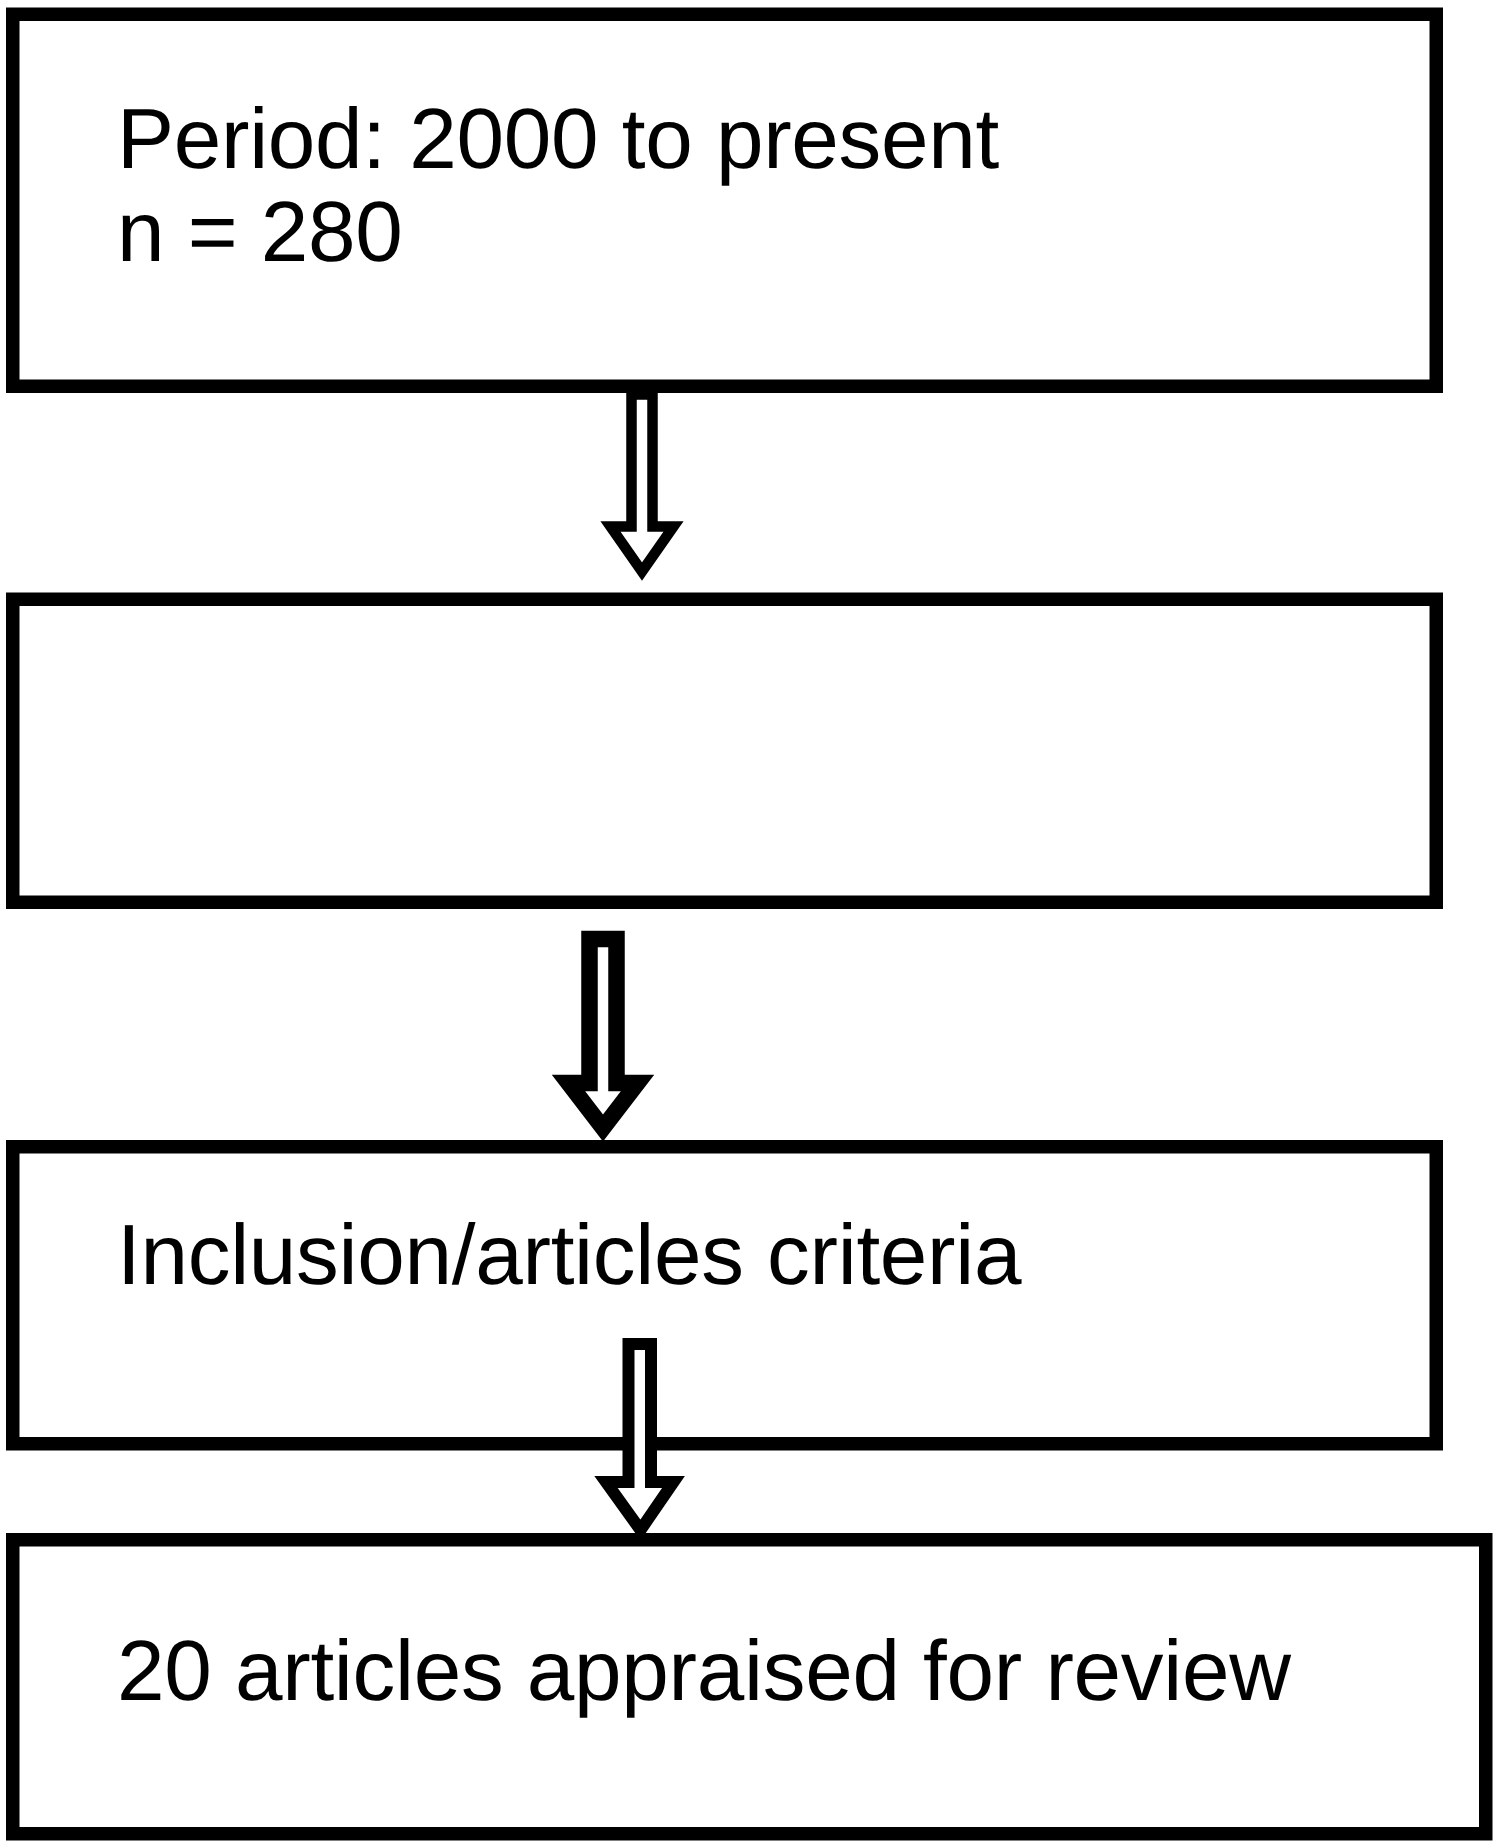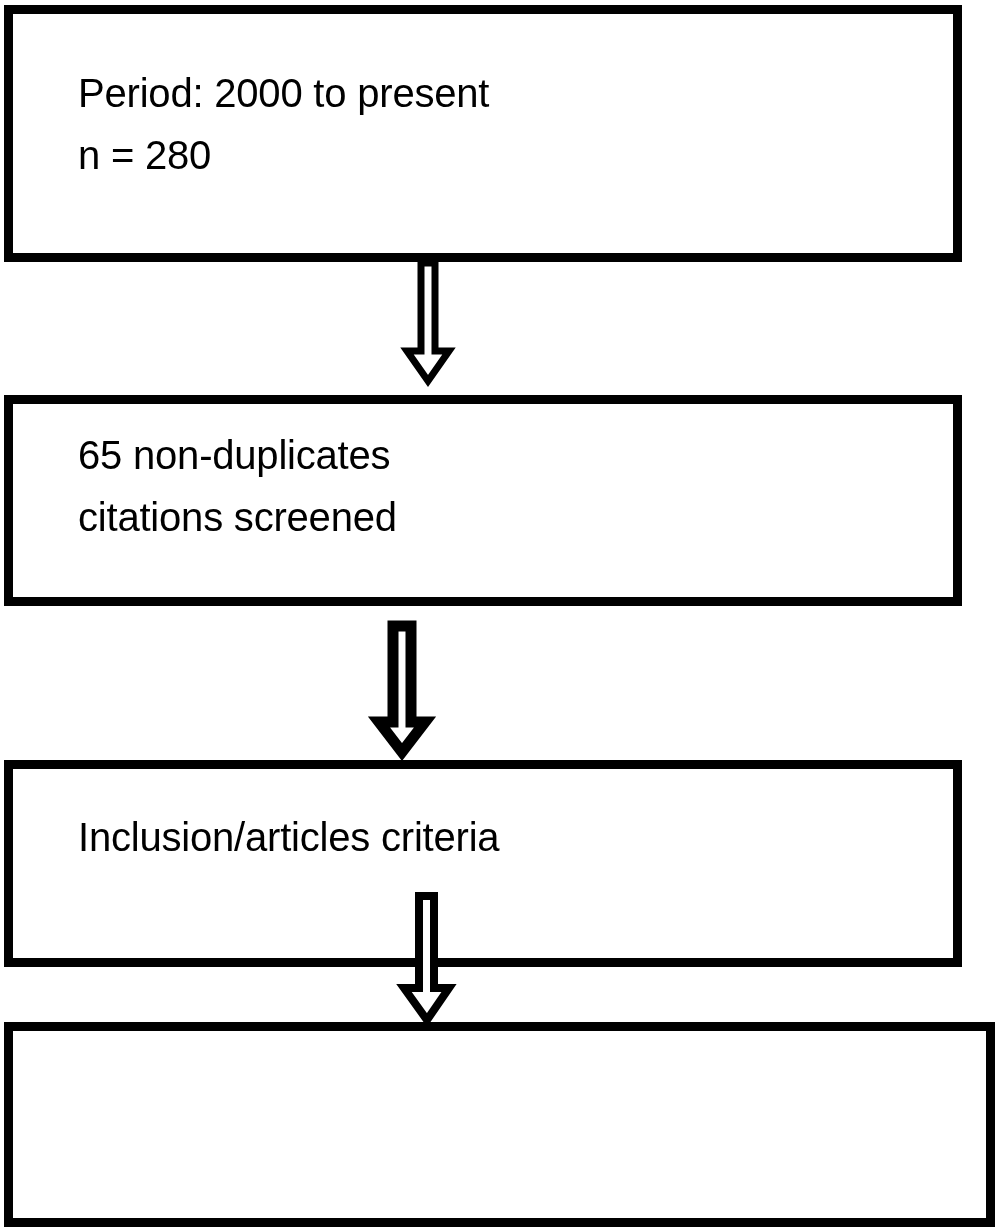--- a/index.html
+++ b/index.html
@@ -19,21 +19,21 @@
   .flow-box {
     position: absolute;
     box-sizing: border-box;
     background: #ffffff;
     border: 9px solid #000000;
   }
   .box-text {
     position: absolute;
     color: #000000;
     font-family: "Liberation Sans", "DejaVu Sans", sans-serif;
-    font-size: 40px;
+    font-size: 57px;
     line-height: 62px;
     font-weight: 400;
     white-space: pre-line;
     letter-spacing: -0.2px;
   }
   .arrow {
     position: absolute;
   }
   .arrow svg {
     display: block;
@@ -65,33 +65,32 @@
   <div class="box-text" id="text-1">Period: 2000 to present
 n = 280</div>
 
   <div class="arrow" id="arrow-1">
     <svg width="44" height="120" viewBox="0 0 44 120" aria-hidden="true">
       <polygon points="15,0 29,0 29,88 43,88 22,118 1,88 15,88" fill="#ffffff" stroke="#000000" stroke-width="7" stroke-linejoin="miter"></polygon>
     </svg>
   </div>
 
   <div class="flow-box" id="box-2"></div>
-  <div class="box-text" id="text-2">65 non-duplicates
-citations screened</div>
 
   <div class="arrow" id="arrow-2">
     <svg width="52" height="128" viewBox="0 0 52 128" aria-hidden="true">
       <polygon points="17,0 35,0 35,96 49,96 26,126 3,96 17,96" fill="#ffffff" stroke="#000000" stroke-width="11" stroke-linejoin="miter"></polygon>
     </svg>
   </div>
 
   <div class="flow-box" id="box-3"></div>
   <div class="box-text" id="text-3">Inclusion/articles criteria</div>
 
   <div class="arrow" id="arrow-3">
     <svg width="50" height="126" viewBox="0 0 50 126" aria-hidden="true">
       <polygon points="17,0 32,0 32,92 47,92 25,124 2,92 17,92" fill="#ffffff" stroke="#000000" stroke-width="8" stroke-linejoin="miter"></polygon>
     </svg>
   </div>
 
   <div class="flow-box" id="box-4"></div>
+  <div class="box-text" id="text-4">20 articles appraised for review</div>
 
 </div>
 
 </body></html>

